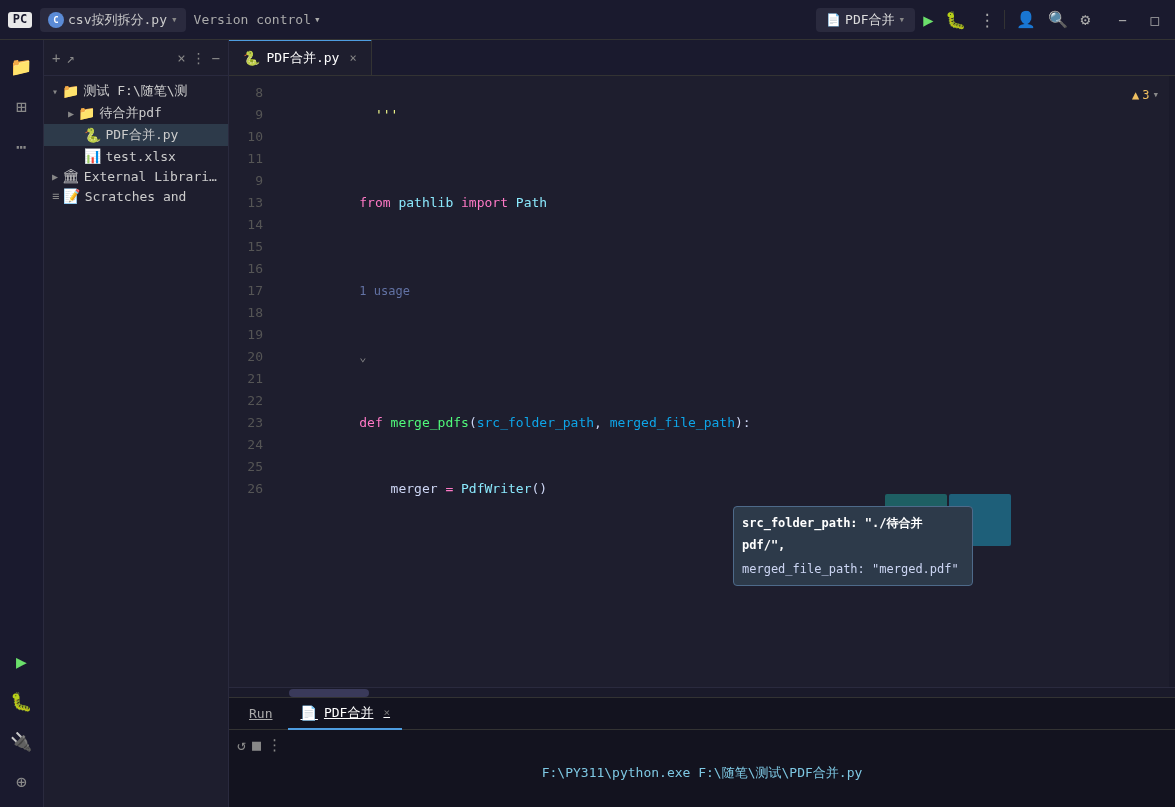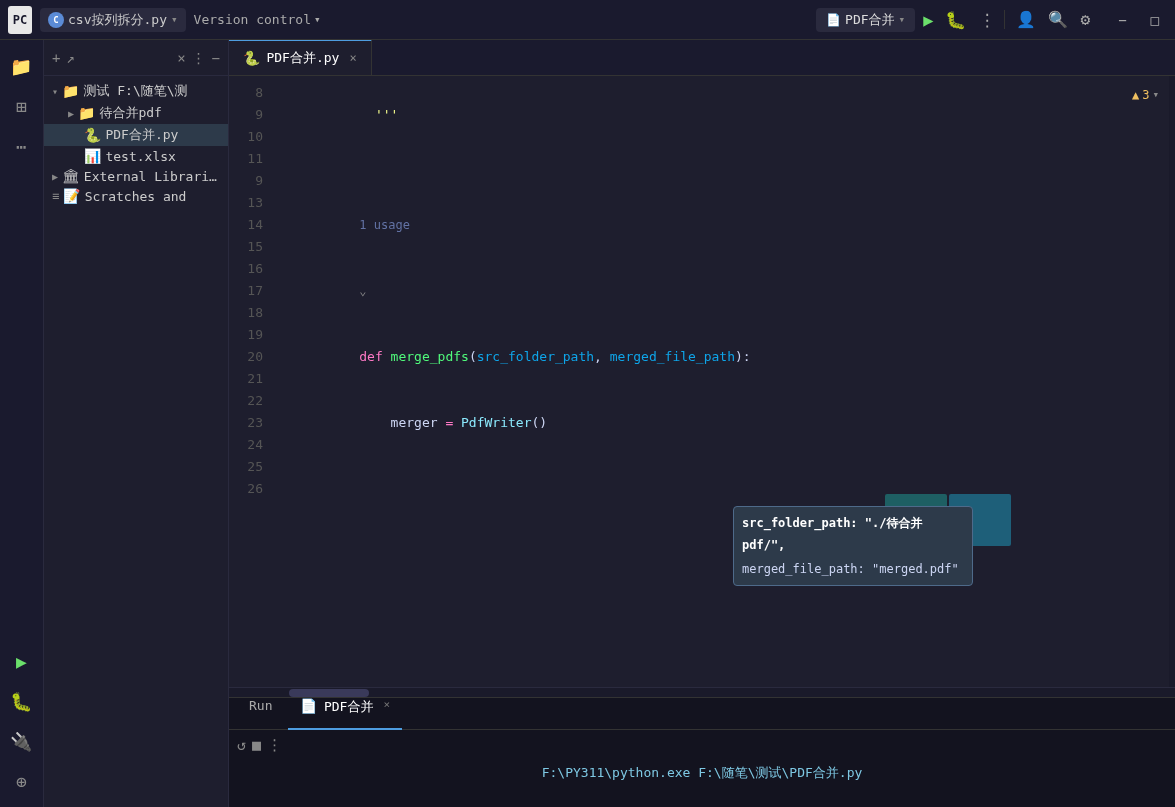--- a/index.html
+++ b/index.html
@@ -18,24 +18,24 @@
       height: 40px;
       background: #1a1a2e;
       display: flex;
       align-items: center;
       padding: 0 8px;
       gap: 8px;
       flex-shrink: 0;
       border-bottom: 1px solid #333;
     }
     .titlebar-logo {
-      width: 24px; height: 28px;
+      width: 24px; height: 16px;
       background: #e8e8e8;
       border-radius: 3px;
-      display: flex; align-items: center; justify-content: center;
+      display: flex; align-items: flex-start; justify-content: center;
       font-size: 12px; font-weight: bold; color: #1a1a2e;
     }
     .titlebar-project {
       display: flex; align-items: center; gap: 4px;
       background: #2a2a3e;
       padding: 3px 8px;
       border-radius: 4px;
       cursor: pointer;
     }
     .titlebar-project span { color: #ccc; font-size: 13px; }
@@ -246,22 +246,22 @@
       flex-shrink: 0;
     }
     .bottom-tabs {
       height: 32px;
       display: flex; align-items: center;
       padding: 0 8px;
       border-bottom: 1px solid #333;
       gap: 4px;
     }
     .bottom-tab {
-      height: 32px; display: flex; align-items: flex-start; gap: 6px;
-      padding: 0 12px; color: #aaa; font-size: 13px; cursor: pointer;
+      height: 32px; display: flex; align-items: center; gap: 6px;
+      padding: 0 12px; color: #aaa; font-size: 13px; cursor: pointer; text-decoration: underline;
     }
     .bottom-tab.active { color: #fff; border-bottom: 2px solid #4e9de0; }
     .bottom-tab .bt-icon { font-size: 14px; }
     .bottom-tab .bt-close { font-size: 11px; color: #777; margin-left: 4px; }
     .bottom-content {
       flex: 1;
       padding: 4px 12px;
       overflow: hidden;
       text-align: center;
     }
@@ -433,20 +433,23 @@
           <span style="color:#888;font-size:11px;">▾</span>
         </div>
 
         <div class="code-line">
           <span class="str">  '''</span>
         </div>
 
         <div class="code-line"></div>
 
 
+        <div class="code-line">
+          <span class="kw">from </span><span class="cls">pathlib</span><span class="var"> </span><span class="kw">import </span><span class="cls">Path</span>
+        </div>
 
         <div class="code-line"></div>
 
         <div class="code-line">
           <span class="usage-hint">1 usage</span>
         </div>
 
         <div class="code-line">
           <span class="usage-chevron">⌄</span>
         </div>

